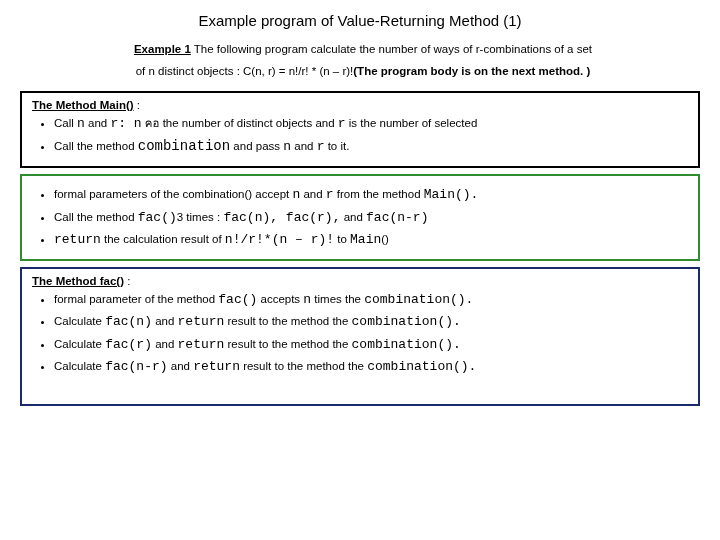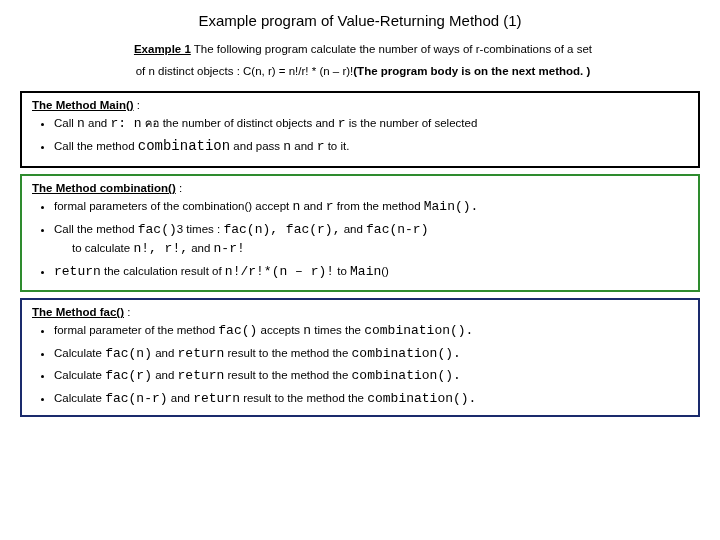--- a/index.html
+++ b/index.html
@@ -27,21 +27,21 @@
   .u { text-decoration: underline; }
   .b { font-weight: bold; }
   .mono { font-family: "Courier New", monospace; font-size: 13px; }
   .monoBig { font-family: "Courier New", monospace; font-size: 14px; }
   .box {
     padding: 6px 10px 6px 10px;
     margin: 0 2px 6px 2px;
   }
   .box-main { border: 2px solid #000; }
   .box-comb { border: 2px solid #2e8b2e; }
-  .box-fac { border: 2px solid #1a2a6c; padding-bottom: 4px;}
+  .box-fac { border: 2px solid #1a2a6c; padding-bottom: 24px;}
   .hd { font-weight: bold; text-decoration: underline; margin-bottom: 4px; margin-top: 0; }
   ul { margin: 0 0 0 22px; padding: 0; }
   li { margin: 3px 0; line-height: 1.5; }
   .indent { margin-left: 18px; }
 </style>
 </head>
 <body>
 
 <div class="title">Example program of Value-Returning Method (1)</div>
 
@@ -58,32 +58,26 @@
     <li>
       <span>Call </span><span class="mono">n</span><span> and </span><span class="mono">r</span><span class="mono">:</span><span class="mono"> n</span><span> คอ </span><span> the number of distinct objects and </span><span class="mono">r</span><span> is the number of selected</span>
     </li>
     <li>
       <span>Call the method </span><span class="monoBig">combination</span><span> and pass </span><span class="mono">n</span><span> and </span><span class="mono">r</span><span> to it.</span>
     </li>
   </ul>
 </div>
 
 <div class="box box-comb">
-  <div>
-    <span class="hd">The Method combination()</span><span>  :</span>
-  </div>
   <ul>
     <li>
       <span>formal parameters of the combination() accept </span><span class="mono">n</span><span> and </span><span class="mono">r</span><span> from the method </span><span class="mono">Main().</span>
     </li>
     <li>
       <span>Call the method </span><span class="mono">fac()</span><span>3 times : </span><span class="mono">fac(n), fac(r),</span><span> and </span><span class="mono">fac(n-r)</span>
-      <div class="indent">
-        <span>to calculate  </span><span class="mono">n!, r!,</span><span> and </span><span class="mono">n-r!</span>
-      </div>
     </li>
     <li>
       <span class="mono"> return</span><span> the calculation result of  </span><span class="mono">n!/r!*(n – r)!</span><span> to </span><span class="mono">Main</span><span>()</span>
     </li>
   </ul>
 </div>
 
 <div class="box box-fac">
   <div>
     <span class="hd">The Method fac()</span><span>  :</span>

